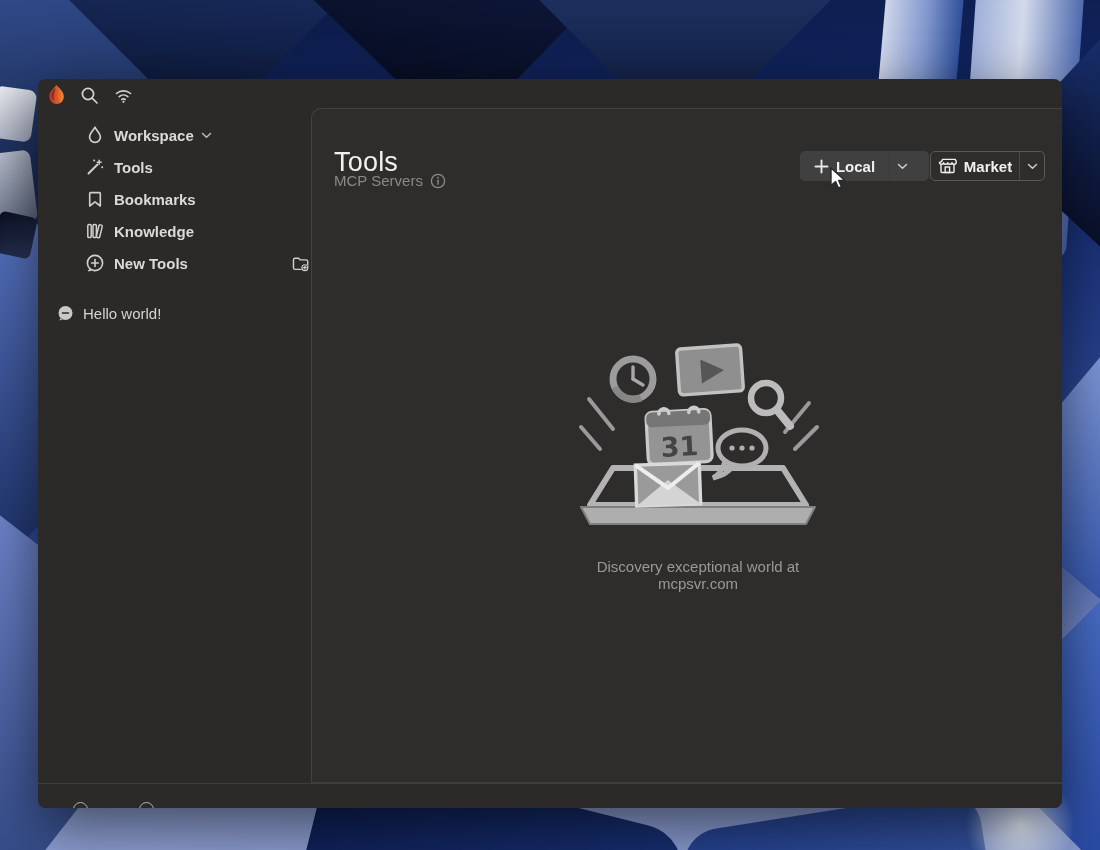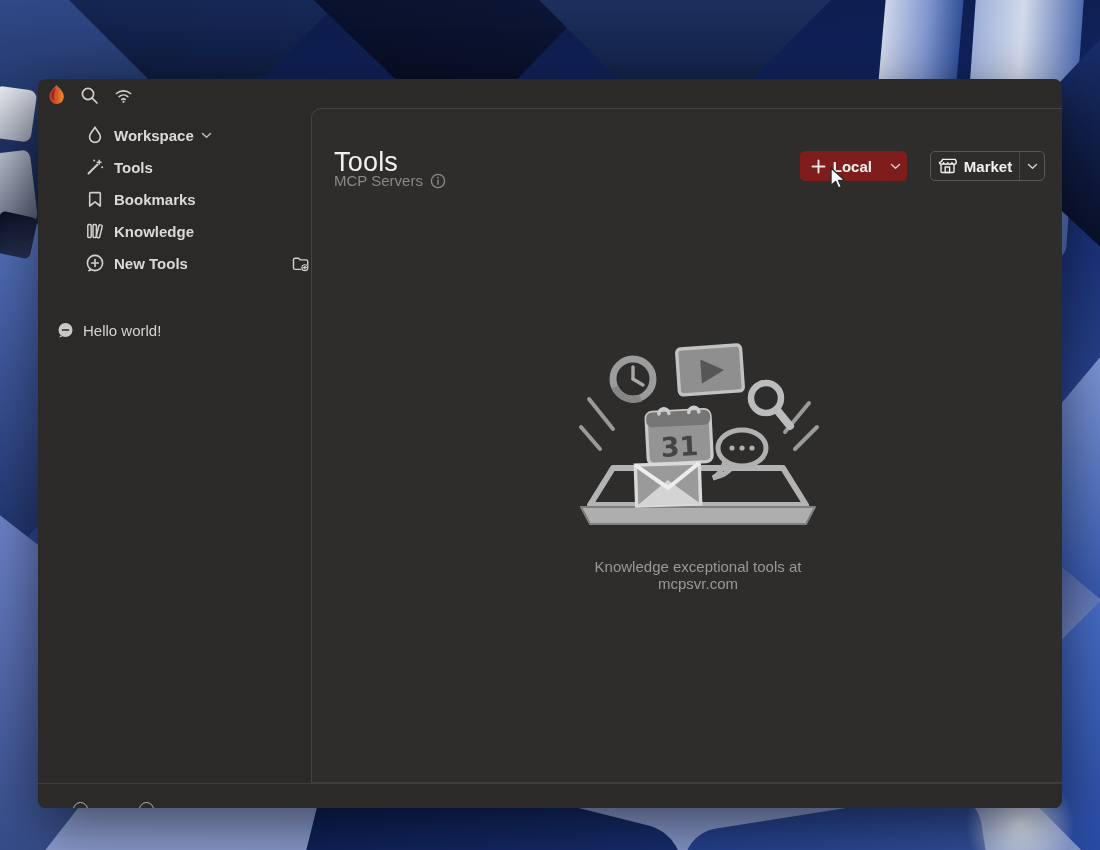--- a/index.html
+++ b/index.html
@@ -39,41 +39,41 @@
   .icon-btn.wifi   { left:76px; }
 
   
   .sidebar { position:absolute; left:0; top:29px; width:273px; height:675px; }
   .nav { position:absolute; left:12px; top:11px; width:100%;padding-left:16px; }
   .nav-row { position:relative; height:32px; display:flex; align-items:center; padding-left:19px; cursor:pointer; }
   .nav-row svg { flex:0 0 auto; }
   .nav-label { margin-left:9px; font-size:15px; font-weight:600; color:#dcdad7; }
   .nav-chevron { margin-left:7px; }
   .folder-add { position:absolute; right:13px; top:7px; width:19px; height:19px; cursor:pointer; }
-  .chats { position:absolute; left:0; top:208px; width:100%; }
+  .chats { position:absolute; left:0; top:191px; width:100%; }
   .chat-row { height:28px; display:flex; align-items:center; padding-left:19px; cursor:pointer; }
   .chat-label { margin-left:9px; font-size:15px; font-weight:400; color:#d6d4d1; }
 
   .bottombar { position:absolute; left:0; top:704px; width:1024px; height:25px; border-top:1px solid #3e3d3a; background:#2b2a28; }
   .mini-circle { position:absolute; top:18px; width:15px; height:15px; border:1.6px solid #b5b3b0; border-radius:50%; }
   .mini-circle.a { left:35px; }
   .mini-circle.b { left:101px; }
 
   
   .panel { position:absolute; left:273px; top:29px; width:751px; height:675px;
     background:#2e2d2b; border-top:1px solid #444340; border-left:1px solid #444340;
     border-bottom:1px solid #3e3d3a; border-top-left-radius:10px; }
   .page-title { position:absolute; left:22px; top:38px; font-size:27px; font-weight:500; color:#f1f0ee; letter-spacing:.2px; }
   .page-sub { position:absolute; left:22px; top:63px; display:flex; align-items:center; gap:7px;
     font-size:15px; color:#8b8985; }
 
   .split-btn { position:absolute; top:42px; height:30px; display:flex; border-radius:5px; overflow:hidden; font-size:15px; font-weight:700; color:#f2f1ef; }
   .split-main { display:flex; align-items:center; justify-content:center; gap:7px; cursor:pointer; }
   .split-chev { display:flex; align-items:center; justify-content:center; cursor:pointer; }
-  .btn-local { left:488px; width:107px; background:#7f1d1d; }
+  .btn-local { left:488px; width:129px; background:#404040; }
   .btn-local .split-main { width:89px; }
   .btn-local .split-chev { width:26px; border-left:1px solid #3b3b39; }
   .btn-market { left:618px; width:115px; border:1px solid #5a5955; background:transparent; }
   .btn-market .split-main { width:88px; }
   .btn-market .split-chev { width:25px; border-left:1px solid #4a4946; }
 
   .empty { position:absolute; left:261px; top:228px; width:250px; text-align:center; }
   .empty-caption { margin-top:12px; font-size:15px; color:#9b9995; }
 
   
@@ -292,20 +292,20 @@
           <circle cx="169" cy="111" r="2.6" fill="#b0b0b0"></circle>
           <circle cx="179" cy="111" r="2.6" fill="#b0b0b0"></circle>
         </g>
 
         <g transform="rotate(-2 95 148)">
           <rect x="63" y="127" width="64" height="41" fill="#9a9a9a" stroke="#dadada" stroke-width="3.4"></rect>
           <polygon points="63,168 95,143 127,168" fill="#d4d4d4"></polygon>
           <polyline points="63,127 95,151 127,127" fill="none" stroke="#ededed" stroke-width="4" stroke-linejoin="round"></polyline>
         </g>
       </svg>
-      <div class="empty-caption">Knowledge exceptional tools at mcpsvr.com</div>
+      <div class="empty-caption">Discovery exceptional world at mcpsvr.com</div>
     </div>
   </div>
 </div>
 
 <svg class="cursor" width="22" height="24" viewBox="0 0 22 24">
   <path d="M5,2 L5,19.5 L9.6,15.6 L12.4,22 L15.4,20.7 L12.6,14.5 L18.6,14.2 Z" fill="#ffffff" stroke="#2a2a2a" stroke-width="1.4" stroke-linejoin="round"></path>
 </svg>
 
 </body></html>

